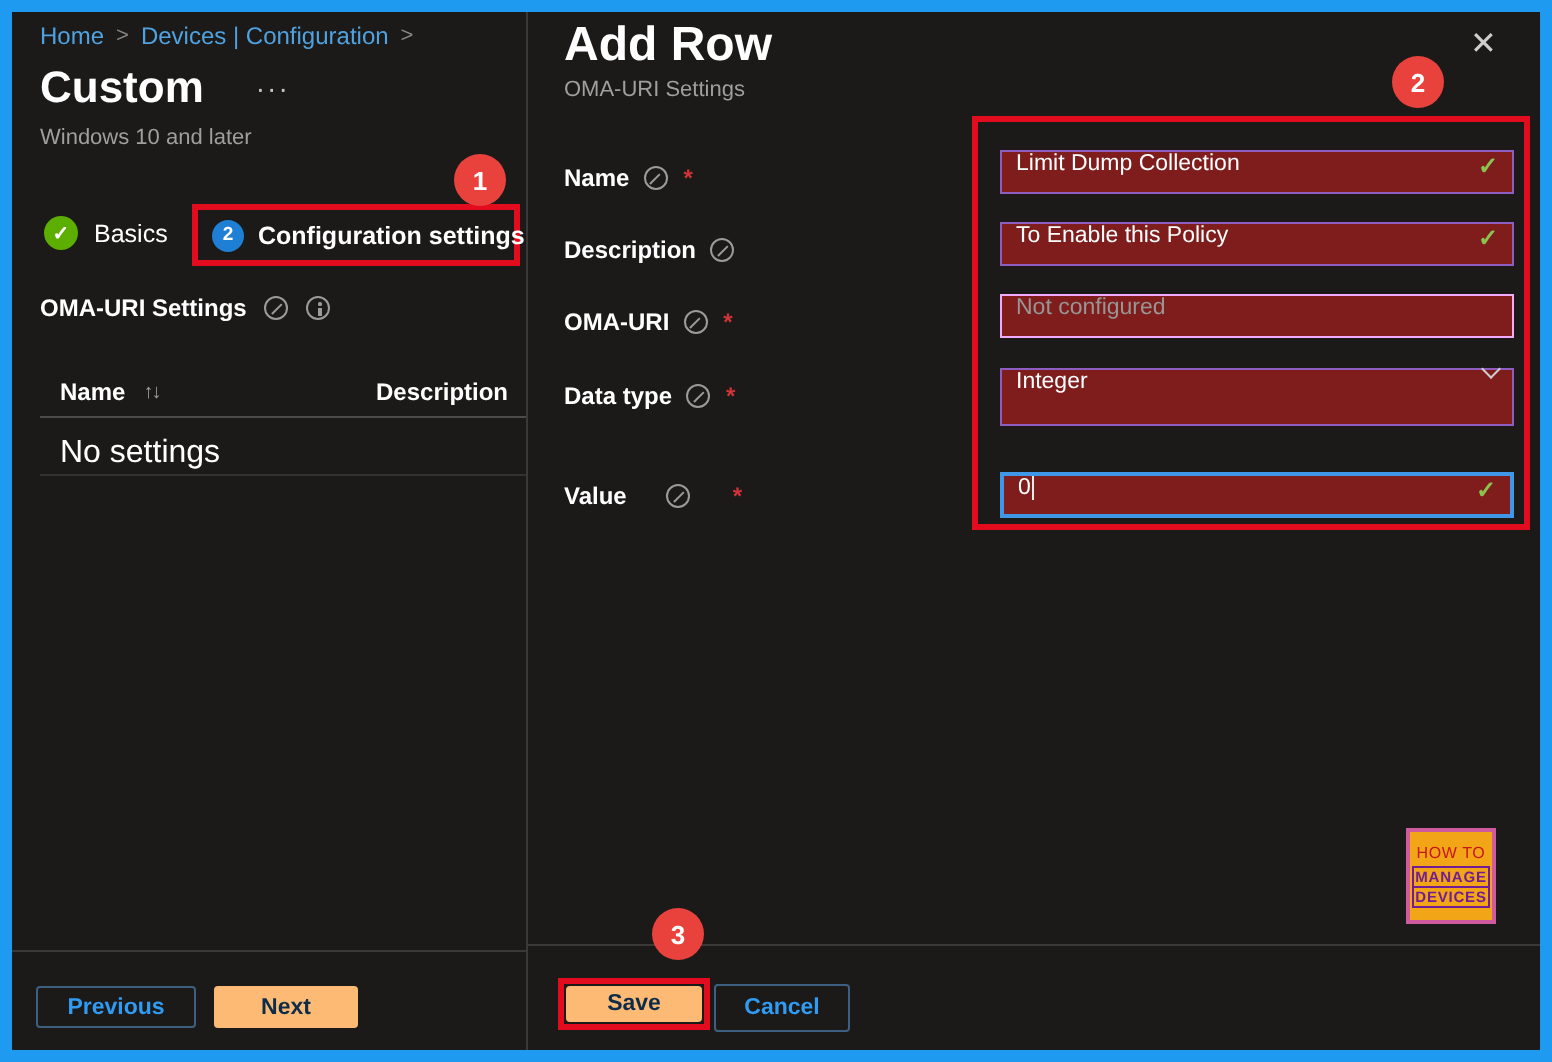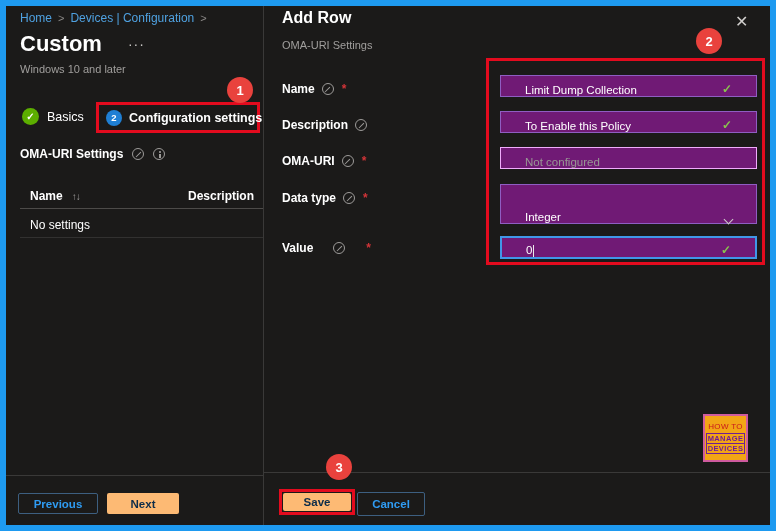--- a/index.html
+++ b/index.html
@@ -34,41 +34,41 @@
   .icon-bubble { position:relative; width:12px; height:12px; border:1.3px solid #9d9b99; border-radius:50%; display:inline-block; }
   .icon-bubble::after { content:""; position:absolute; left:1.5px; top:4.5px; width:7px; height:1.2px; background:#9d9b99; transform:rotate(-45deg); }
   .icon-info { position:relative; width:12px; height:12px; border:1.3px solid #9d9b99; border-radius:50%; display:inline-block; }
   .icon-info::before { content:""; position:absolute; left:4.6px; top:2px; width:1.6px; height:1.6px; background:#9d9b99; border-radius:50%; }
   .icon-info::after { content:""; position:absolute; left:4.6px; top:4.6px; width:1.6px; height:4px; background:#9d9b99; }
 
   .tbl-header { position:absolute; left:30px; top:189px; display:flex; align-items:center; gap:9px; font-size:12px; font-weight:bold; cursor:pointer; }
   .sort-icon { color:#a19f9d; font-size:10px; font-weight:normal; letter-spacing:-1px; }
   .tbl-header-desc { position:absolute; left:188px; top:189px; font-size:12px; font-weight:bold; }
   .tbl-divider-1 { position:absolute; left:20px; top:208px; width:243px; height:1px; background:#4d4b49; }
-  .tbl-empty { position:absolute; left:30px; top:218px; font-size:12px; }
+  .tbl-empty { position:absolute; left:30px; top:218px; font-size:16px; }
   .tbl-divider-2 { position:absolute; left:20px; top:237px; width:243px; height:1px; background:#323130; }
 
   .left-footer-divider { position:absolute; left:6px; top:475px; width:257px; height:1px; background:#3a3938; }
   .btn-outline { background:transparent; border:1px solid #3d5f80; color:#2f9bf2; font-weight:bold; font-size:11.5px;
     border-radius:2px; font-family:inherit; cursor:pointer; }
   .btn-fill { background:#fdba74; border:none; color:#0c2c49; font-weight:bold; font-size:11.5px;
     border-radius:2px; font-family:inherit; cursor:pointer; }
   .btn-previous { position:absolute; left:18px; top:493px; width:80px; height:21px; }
   .btn-next { position:absolute; left:107px; top:493px; width:72px; height:21px; }
 
   
-  .flyout-title { position:absolute; left:282px; top:9px; font-size:16px; font-weight:bold; }
+  .flyout-title { position:absolute; left:282px; top:9px; font-size:24px; font-weight:bold; }
   .flyout-subtitle { position:absolute; left:282px; top:39px; font-size:11px; color:#a19f9d; }
   .close-btn { position:absolute; left:735px; top:12px; font-size:16px; color:#d0cecc; cursor:pointer; background:none; border:none; font-family:inherit; }
 
   .field-label-row { position:absolute; left:282px; display:flex; align-items:center; gap:7px; font-size:12px; font-weight:bold; }
   .req { color:#d13438; font-size:12px; margin-left:1px; }
 
-  .field { position:absolute; left:500px; width:257px; background:#701a75; display:flex; align-items:flex-end;
-    padding:0 24px; font-size:11.5px; cursor:text; z-index:6; }
+  .field { position:absolute; left:500px; width:257px; background:#7f1d1d; display:flex; align-items:flex-start;
+    padding:0 7px; font-size:11.5px; cursor:text; z-index:6; }
   .field-text { flex:1; white-space:nowrap; overflow:hidden; }
   .field-check { color:#8ac34e; font-size:12px; font-weight:bold; }
   .placeholder { color:#989694; }
   .chevron { width:7px; height:7px; border-right:1.6px solid #cfcdcb; border-bottom:1.6px solid #cfcdcb;
     transform:rotate(45deg); margin-top:-4px; }
   .caret { display:inline-block; width:1px; height:12px; background:#e8e8e8; vertical-align:middle; margin-left:1px; }
 
   .f-purple { border:1.5px solid #8f5dc2; }
   .f-gray   { border:1px solid #f0abfc; }
   .f-focus  { border:2px solid #4097e8; }
@@ -184,21 +184,21 @@
     <span class="field-text">Limit Dump Collection</span>
     <span class="field-check">✓</span>
   </div>
   <div class="field f-purple" style="top:111px; height:22px;">
     <span class="field-text">To Enable this Policy</span>
     <span class="field-check">✓</span>
   </div>
   <div class="field f-gray" style="top:147px; height:22px;">
     <span class="field-text placeholder">Not configured</span>
   </div>
-  <div class="field f-purple" style="top:184px; height:40px;">
+  <div class="field f-purple" style="top:184px; height:29px;">
     <span class="field-text">Integer</span>
     <span class="chevron"></span>
   </div>
   <div class="field f-focus" style="top:236px; height:23px;">
     <span class="field-text"><span>0</span><span class="caret"></span></span>
     <span class="field-check">✓</span>
   </div>
 
   <div class="right-footer-divider"></div>
   <div class="ann-circle ann-3">3</div>

